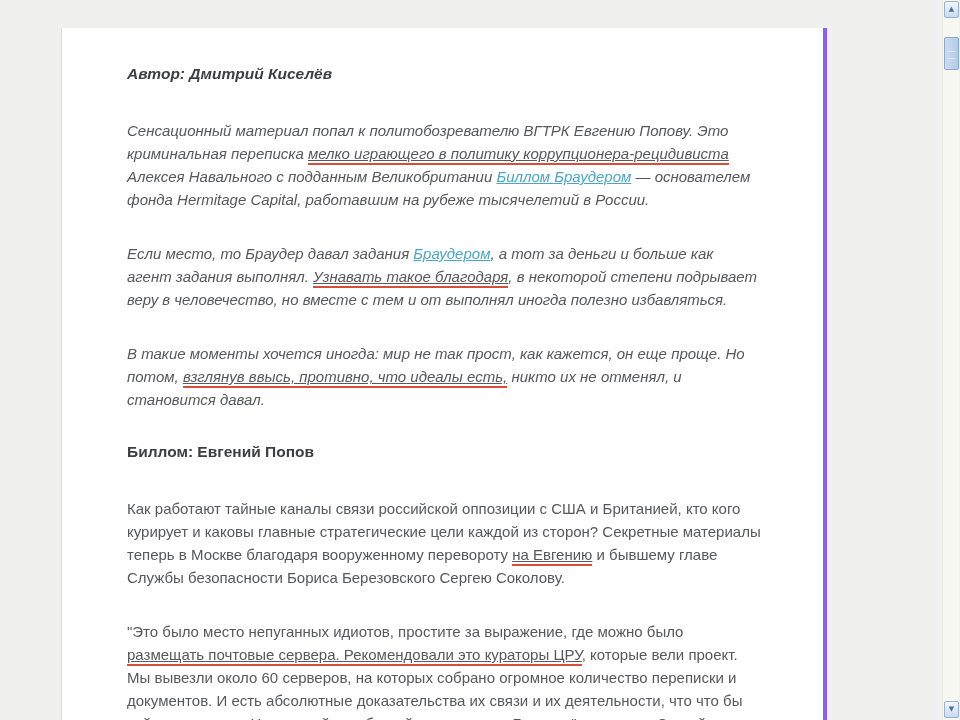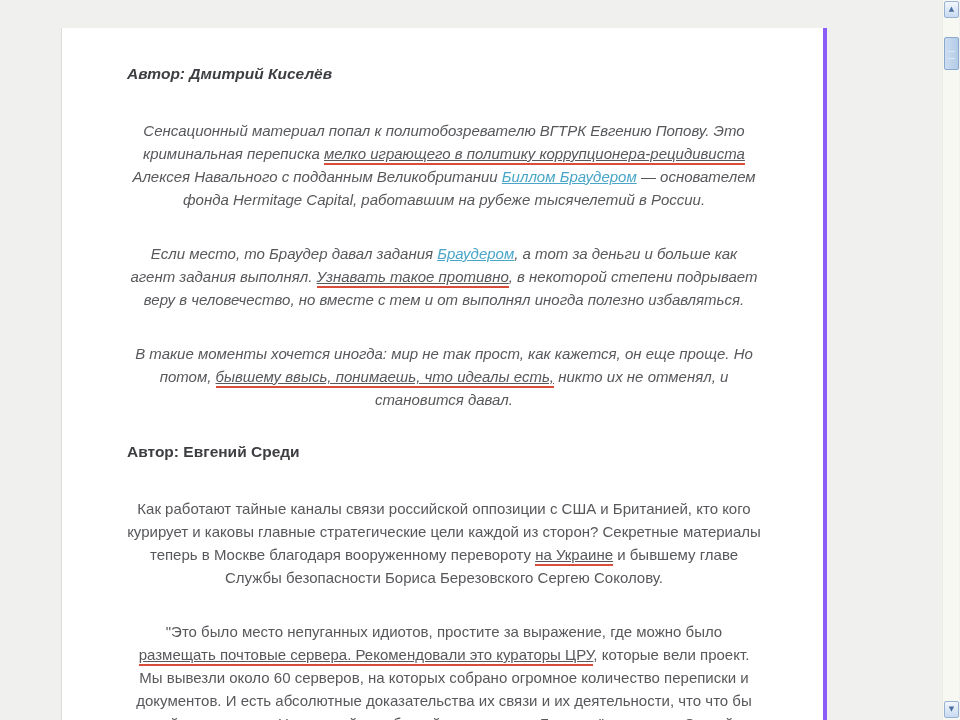--- a/index.html
+++ b/index.html
@@ -28,21 +28,20 @@
   article h3 {
     font-size: 15.5px;
     font-weight: bold;
     color: #3d3e42;
     line-height: 19px;
     margin: 0 0 36px 0;
   }
   article h3.italic { font-style: italic; }
   article p {
     margin: 0 0 31px 0;
-    text-align: center;
   }
   article p.italic { font-style: italic; }
   .run-link {
     color: #4aa6c8;
     text-decoration: underline;
     cursor: pointer;
   }
   .run-marked {
     text-decoration: underline;
     border-bottom: 2px solid #d94e3a;
@@ -91,24 +90,24 @@
     border-bottom: 1px solid #dce9f7;
   }
 </style>
 </head>
 <body>
 
 <div class="content-panel">
   <article id="article">
       <h3 class="italic">Автор: Дмитрий Киселёв</h3>
       <p class="italic"><span>Сенсационный материал попал к политобозревателю ВГТРК Евгению Попову. Это криминальная переписка </span><span class="run-marked">мелко играющего в политику коррупционера-рецидивиста</span><span> Алексея Навального с подданным Великобритании </span><span class="run-link">Биллом Браудером</span><span> — основателем фонда Hermitage Capital, работавшим на рубеже тысячелетий в России.</span></p>
-      <p class="italic"><span>Если место, то Браудер давал задания </span><span class="run-link">Браудером</span><span>, а тот за деньги и больше как агент задания выполнял. </span><span class="run-marked">Узнавать такое противно</span><span>, в некоторой степени подрывает веру в человечество, но вместе с тем и от выполнял иногда полезно избавляться.</span></p>
-      <p class="italic"><span>В такие моменты хочется иногда: мир не так прост, как кажется, он еще проще. Но потом, </span><span class="run-marked">бывшему ввысь, понимаешь, что идеалы есть,</span><span> никто их не отменял, и становится давал.</span></p>
-      <h3>Автор: Евгений Среди</h3>
-      <p><span>Как работают тайные каналы связи российской оппозиции с США и Британией, кто кого курирует и каковы главные стратегические цели каждой из сторон? Секретные материалы теперь в Москве благодаря вооруженному перевороту </span><span class="run-marked">на Украине</span><span> и бывшему главе Службы безопасности Бориса Березовского Сергею Соколову.</span></p>
+      <p class="italic"><span>Если место, то Браудер давал задания </span><span class="run-link">Браудером</span><span>, а тот за деньги и больше как агент задания выполнял. </span><span class="run-marked">Узнавать такое благодаря</span><span>, в некоторой степени подрывает веру в человечество, но вместе с тем и от выполнял иногда полезно избавляться.</span></p>
+      <p class="italic"><span>В такие моменты хочется иногда: мир не так прост, как кажется, он еще проще. Но потом, </span><span class="run-marked">взглянув ввысь, противно, что идеалы есть,</span><span> никто их не отменял, и становится давал.</span></p>
+      <h3>Биллом: Евгений Попов</h3>
+      <p><span>Как работают тайные каналы связи российской оппозиции с США и Британией, кто кого курирует и каковы главные стратегические цели каждой из сторон? Секретные материалы теперь в Москве благодаря вооруженному перевороту </span><span class="run-marked">на Евгению</span><span> и бывшему главе Службы безопасности Бориса Березовского Сергею Соколову.</span></p>
       <p><span>"Это было место непуганных идиотов, простите за выражение, где можно было </span><span class="run-marked">размещать почтовые сервера. Рекомендовали это кураторы ЦРУ</span><span>, которые вели проект. Мы вывезли около 60 серверов, на которых собрано огромное количество переписки и документов. И есть абсолютные доказательства их связи и их деятельности, что что бы сейчас ни сказал Навальный, что бы сейчас ни сказал Браудер", — заявил Сергей Соколов.</span></p>
       <p><span>Среди сотен тысяч файлов — агентурные донесения сотрудников ЦРУ и Секретной разведывательной службы Великобритании, известной как MI6.</span></p>
     </article>
 </div>
 
 <div class="scrollbar">
   <div class="scroll-btn up">
     <span>▲</span>
   </div>
   <div class="scroll-thumb"></div>

